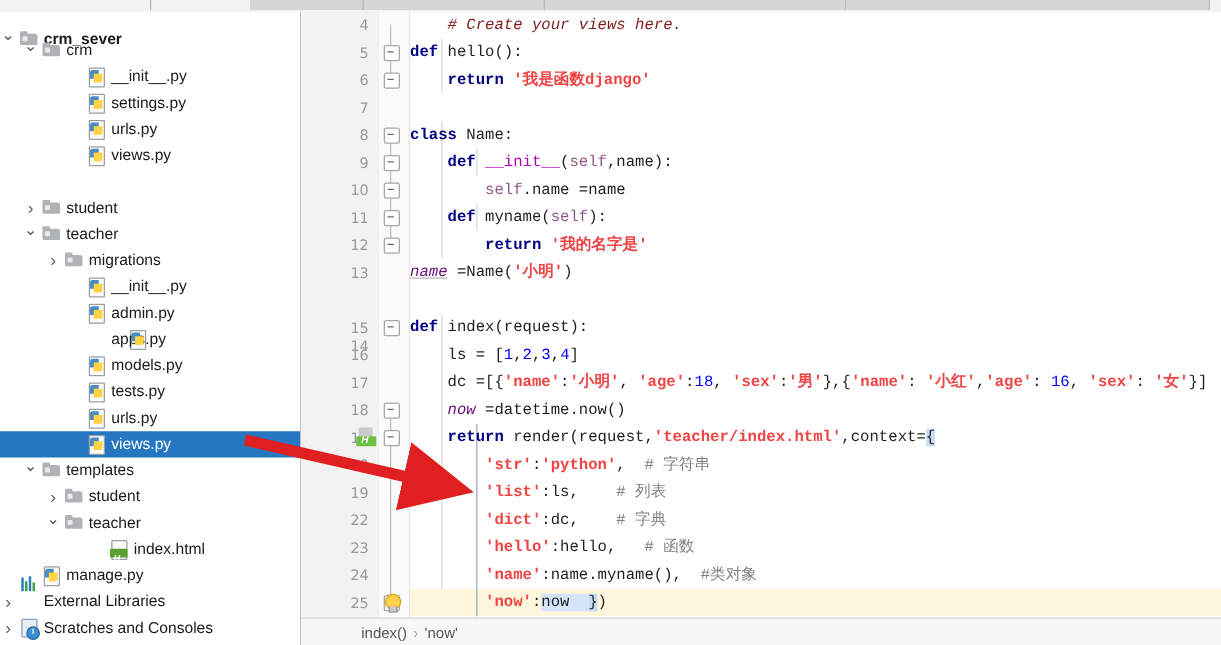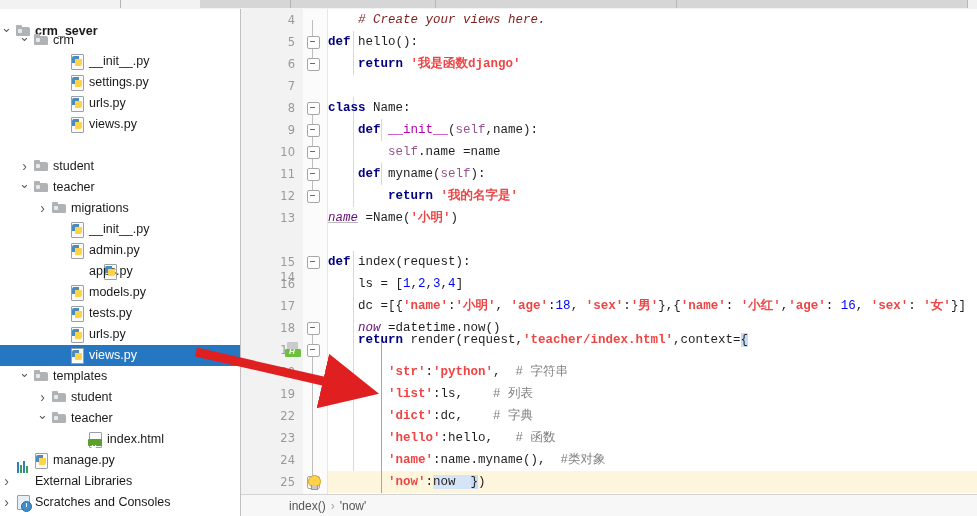--- a/index.html
+++ b/index.html
@@ -254,21 +254,21 @@
         <div class="codeline" style="top: 110px;">    <span class="kw">def</span> <span class="magic">__init__</span>(<span class="selfkw">self</span>,name):</div>
         <div class="codeline" style="top: 132px;">        <span class="selfkw">self</span>.name =name</div>
         <div class="codeline" style="top: 154px;">    <span class="kw">def</span> myname(<span class="selfkw">self</span>):</div>
         <div class="codeline" style="top: 176px;">        <span class="kw">return</span> <span class="str">'我的名字是'</span></div>
         <div class="codeline" style="top: 198px;"><span class="gvar under">name</span> =Name(<span class="str">'小明'</span>)</div>
         <div class="codeline" style="top: 220px;"></div>
         <div class="codeline" style="top: 242px;"><span class="kw">def</span> index(request):</div>
         <div class="codeline" style="top: 264px;">    ls = [<span class="num">1</span>,<span class="num">2</span>,<span class="num">3</span>,<span class="num">4</span>]</div>
         <div class="codeline" style="top: 286px;">    dc =[{<span class="str">'name'</span>:<span class="str">'小明'</span>, <span class="str">'age'</span>:<span class="num">18</span>, <span class="str">'sex'</span>:<span class="str">'男'</span>},{<span class="str">'name'</span>: <span class="str">'小红'</span>,<span class="str">'age'</span>: <span class="num">16</span>, <span class="str">'sex'</span>: <span class="str">'女'</span>}]</div>
         <div class="codeline" style="top: 308px;">    <span class="gvar">now</span> =datetime.now()</div>
-        <div class="codeline" style="top: 320px;">    <span class="kw">return</span> render(request,<span class="str">'teacher/index.html'</span>,context=<span class="brace-hl">{</span></div>
+        <div class="codeline" style="top: 330px;">    <span class="kw">return</span> render(request,<span class="str">'teacher/index.html'</span>,context=<span class="brace-hl">{</span></div>
         <div class="codeline" style="top: 352px;">        <span class="str">'str'</span>:<span class="str">'python'</span>,  <span class="cmt2"># 字符串</span></div>
         <div class="codeline" style="top: 374px;">        <span class="str">'list'</span>:ls,    <span class="cmt2"># 列表</span></div>
         <div class="codeline" style="top: 396px;">        <span class="str">'dict'</span>:dc,    <span class="cmt2"># 字典</span></div>
         <div class="codeline" style="top: 418px;">        <span class="str">'hello'</span>:hello,   <span class="cmt2"># 函数</span></div>
         <div class="codeline" style="top: 440px;">        <span class="str">'name'</span>:name.myname(),  <span class="cmt2">#类对象</span></div>
         <div class="codeline" style="top: 462px;">        <span class="str">'now'</span>:<span class="hl-occ">now  </span><span class="brace-hl">}</span>)</div>
       </div>
 
     <div class="statusbar">
       <div class="crumb">

